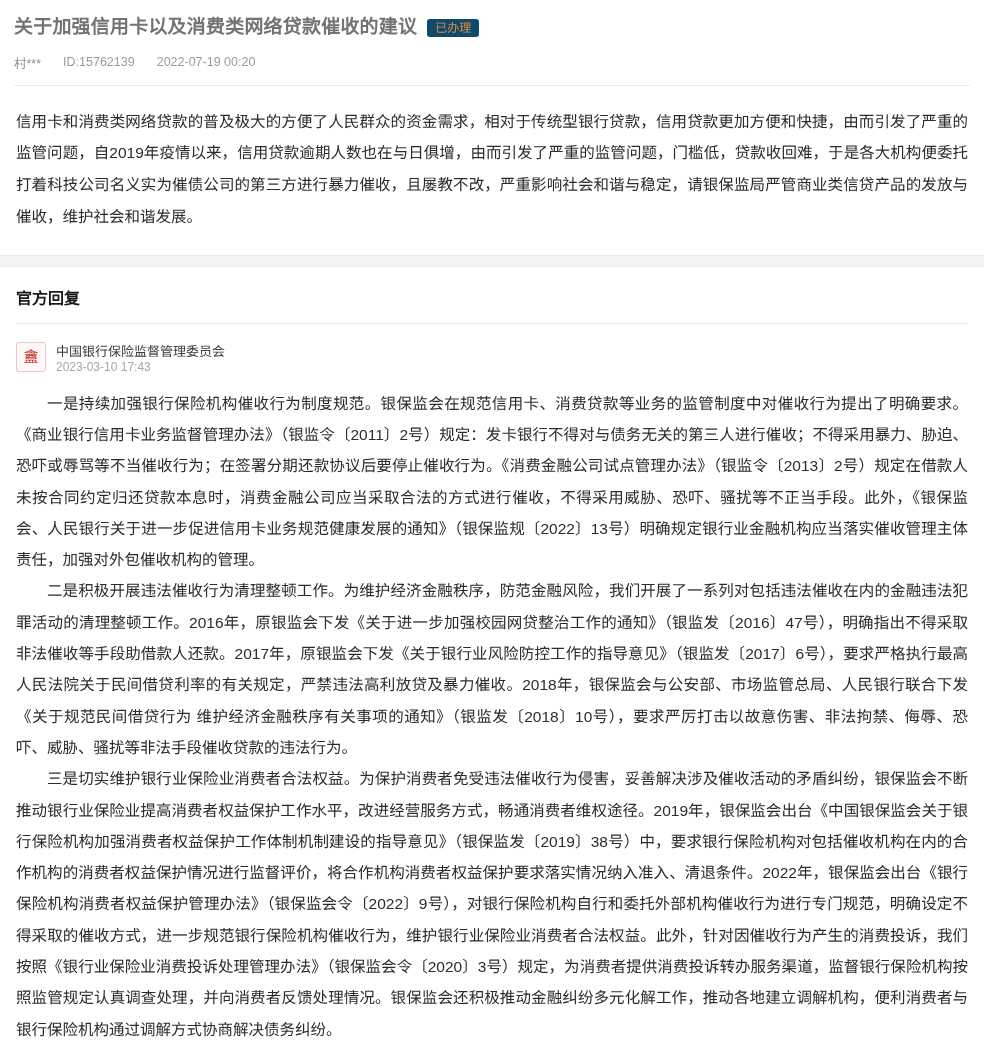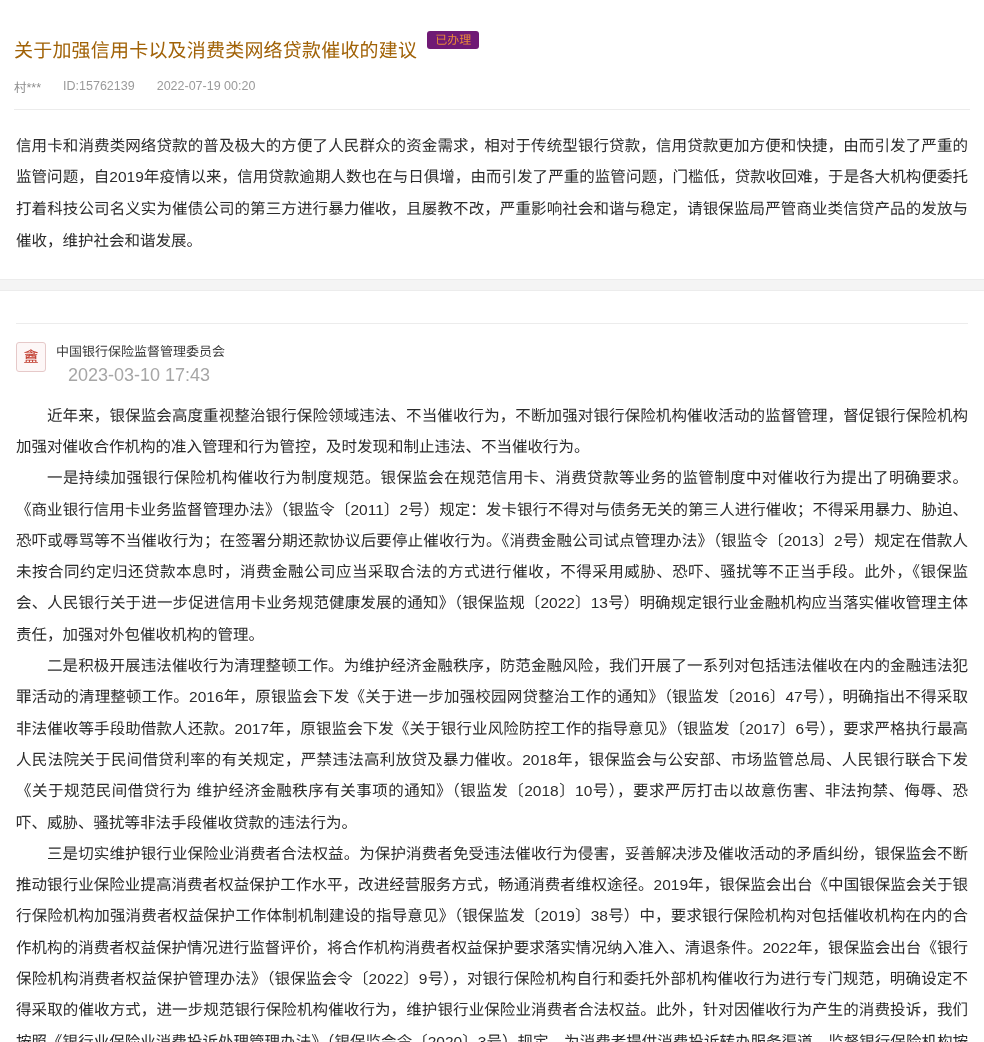--- a/index.html
+++ b/index.html
@@ -26,31 +26,30 @@
   .doc-header {
     padding: 14px 14px 0 14px;
   }
   .title-row {
     display: flex;
     align-items: center;
     gap: 10px;
   }
   .doc-title {
     font-size: 19px;
-    font-weight: normal;
-    color: #a16207;
+    font-weight: bold;
+    color: #737373;
     letter-spacing: 0.2px;
     line-height: 1.4;
-    margin-top: 24px;
   }
   .status-badge {
     display: inline-block;
     font-size: 12px;
     color: #e8883a;
-    background: #701a75;
+    background: #0c4a6e;
     border-radius: 3px;
     padding: 3px 8px;
     line-height: 1;
     white-space: nowrap;
     transform: translateY(1px);
   }
   .meta-row {
     display: flex;
     align-items: center;
     gap: 22px;
@@ -119,32 +118,30 @@
     align-items: center;
     justify-content: center;
     color: #c0392b;
     font-size: 15px;
     line-height: 1;
     margin-top: 2px;
   }
   .responder-texts {
     display: flex;
     flex-direction: column;
-    gap: 5px;
     padding-top: 1px;
     justify-content: space-between;
   }
   .responder-name {
     font-size: 13px;
     color: #3b3b3b;
   }
   .responder-date {
-    font-size: 18px;
+    font-size: 12px;
     color: #a6a6a6;
-    margin-left: 12px;
   }
 
   .reply-body {
     margin-top: 14px;
     font-size: 15.5px;
     line-height: 2.02;
     color: #2b2b2b;
     text-align: justify;
     text-justify: inter-ideograph;
     padding-bottom: 18px;
@@ -172,32 +169,32 @@
     <div class="divider"></div>
   </div>
 
   <div class="question-body">
     <p>信用卡和消费类网络贷款的普及极大的方便了人民群众的资金需求，相对于传统型银行贷款，信用贷款更加方便和快捷，由而引发了严重的监管问题，自2019年疫情以来，信用贷款逾期人数也在与日俱增，由而引发了严重的监管问题，门槛低，贷款收回难，于是各大机构便委托打着科技公司名义实为催债公司的第三方进行暴力催收，且屡教不改，严重影响社会和谐与稳定，请银保监局严管商业类信贷产品的发放与催收，维护社会和谐发展。</p>
   </div>
 
   <div class="section-sep"></div>
 
   <div class="reply-section">
+    <div class="reply-heading">官方回复</div>
     <div class="reply-sep"></div>
 
     <div class="responder">
       <div class="responder-logo">盦</div>
       <div class="responder-texts">
         <div class="responder-name">中国银行保险监督管理委员会</div>
         <div class="responder-date">2023-03-10 17:43</div>
       </div>
     </div>
 
     <div class="reply-body">
-      <p>近年来，银保监会高度重视整治银行保险领域违法、不当催收行为，不断加强对银行保险机构催收活动的监督管理，督促银行保险机构加强对催收合作机构的准入管理和行为管控，及时发现和制止违法、不当催收行为。</p>
       <p>一是持续加强银行保险机构催收行为制度规范。银保监会在规范信用卡、消费贷款等业务的监管制度中对催收行为提出了明确要求。《商业银行信用卡业务监督管理办法》（银监令〔2011〕2号）规定：发卡银行不得对与债务无关的第三人进行催收；不得采用暴力、胁迫、恐吓或辱骂等不当催收行为；在签署分期还款协议后要停止催收行为。《消费金融公司试点管理办法》（银监令〔2013〕2号）规定在借款人未按合同约定归还贷款本息时，消费金融公司应当采取合法的方式进行催收，不得采用威胁、恐吓、骚扰等不正当手段。此外，《银保监会、人民银行关于进一步促进信用卡业务规范健康发展的通知》（银保监规〔2022〕13号）明确规定银行业金融机构应当落实催收管理主体责任，加强对外包催收机构的管理。</p>
       <p>二是积极开展违法催收行为清理整顿工作。为维护经济金融秩序，防范金融风险，我们开展了一系列对包括违法催收在内的金融违法犯罪活动的清理整顿工作。2016年，原银监会下发《关于进一步加强校园网贷整治工作的通知》（银监发〔2016〕47号），明确指出不得采取非法催收等手段助借款人还款。2017年，原银监会下发《关于银行业风险防控工作的指导意见》（银监发〔2017〕6号），要求严格执行最高人民法院关于民间借贷利率的有关规定，严禁违法高利放贷及暴力催收。2018年，银保监会与公安部、市场监管总局、人民银行联合下发《关于规范民间借贷行为 维护经济金融秩序有关事项的通知》（银监发〔2018〕10号），要求严厉打击以故意伤害、非法拘禁、侮辱、恐吓、威胁、骚扰等非法手段催收贷款的违法行为。</p>
       <p>三是切实维护银行业保险业消费者合法权益。为保护消费者免受违法催收行为侵害，妥善解决涉及催收活动的矛盾纠纷，银保监会不断推动银行业保险业提高消费者权益保护工作水平，改进经营服务方式，畅通消费者维权途径。2019年，银保监会出台《中国银保监会关于银行保险机构加强消费者权益保护工作体制机制建设的指导意见》（银保监发〔2019〕38号）中，要求银行保险机构对包括催收机构在内的合作机构的消费者权益保护情况进行监督评价，将合作机构消费者权益保护要求落实情况纳入准入、清退条件。2022年，银保监会出台《银行保险机构消费者权益保护管理办法》（银保监会令〔2022〕9号），对银行保险机构自行和委托外部机构催收行为进行专门规范，明确设定不得采取的催收方式，进一步规范银行保险机构催收行为，维护银行业保险业消费者合法权益。此外，针对因催收行为产生的消费投诉，我们按照《银行业保险业消费投诉处理管理办法》（银保监会令〔2020〕3号）规定，为消费者提供消费投诉转办服务渠道，监督银行保险机构按照监管规定认真调查处理，并向消费者反馈处理情况。银保监会还积极推动金融纠纷多元化解工作，推动各地建立调解机构，便利消费者与银行保险机构通过调解方式协商解决债务纠纷。</p>
 
     </div>
   </div>
 
 </div>
 
 </body></html>

